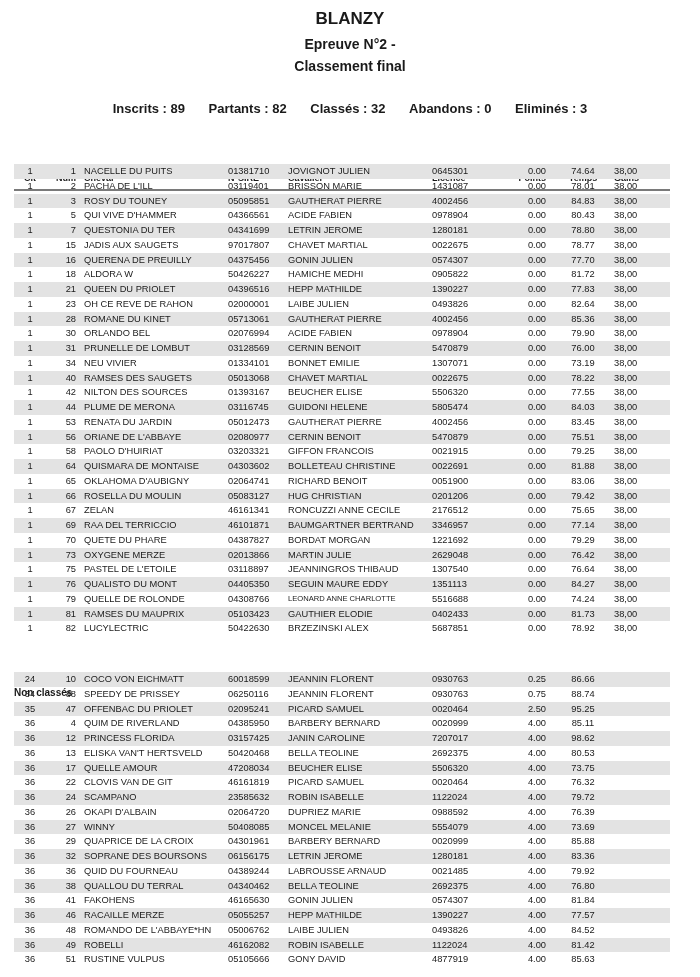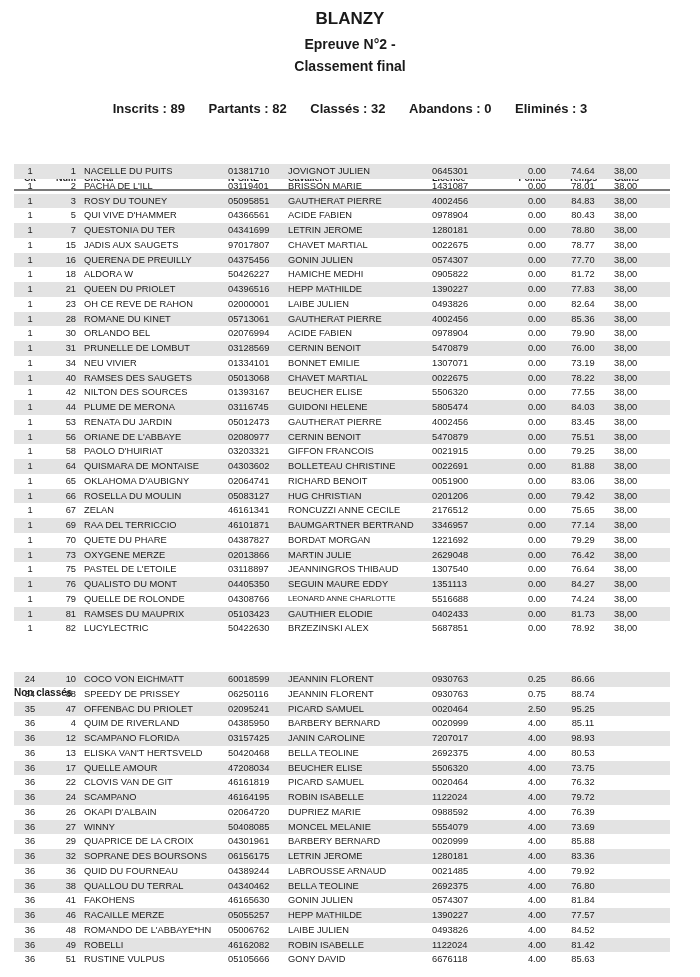--- a/index.html
+++ b/index.html
@@ -455,26 +455,26 @@
       <span class="c sire">04385950</span>
       <span class="c cav">BARBERY BERNARD</span>
       <span class="c lic">0020999</span>
       <span class="c pts">4.00</span>
       <span class="c tps">85.11</span>
       <span class="c gain"></span>
     </div>
     <div class="row alt">
       <span class="c clt">36</span>
       <span class="c num">12</span>
-      <span class="c chev">SCAMPANO FLORIDA</span>
+      <span class="c chev">PRINCESS FLORIDA</span>
       <span class="c sire">03157425</span>
       <span class="c cav">JANIN CAROLINE</span>
       <span class="c lic">7207017</span>
       <span class="c pts">4.00</span>
-      <span class="c tps">98.93</span>
+      <span class="c tps">98.62</span>
       <span class="c gain"></span>
     </div>
     <div class="row">
       <span class="c clt">36</span>
       <span class="c num">13</span>
       <span class="c chev">ELISKA VAN'T HERTSVELD</span>
       <span class="c sire">50420468</span>
       <span class="c cav">BELLA TEOLINE</span>
       <span class="c lic">2692375</span>
       <span class="c pts">4.00</span>
@@ -500,21 +500,21 @@
       <span class="c cav">PICARD SAMUEL</span>
       <span class="c lic">0020464</span>
       <span class="c pts">4.00</span>
       <span class="c tps">76.32</span>
       <span class="c gain"></span>
     </div>
     <div class="row alt">
       <span class="c clt">36</span>
       <span class="c num">24</span>
       <span class="c chev">SCAMPANO</span>
-      <span class="c sire">46164195</span>
+      <span class="c sire">23585632</span>
       <span class="c cav">ROBIN ISABELLE</span>
       <span class="c lic">1122024</span>
       <span class="c pts">4.00</span>
       <span class="c tps">79.72</span>
       <span class="c gain"></span>
     </div>
     <div class="row">
       <span class="c clt">36</span>
       <span class="c num">26</span>
       <span class="c chev">OKAPI D'ALBAIN</span>
@@ -623,18 +623,18 @@
       <span class="c pts">4.00</span>
       <span class="c tps">81.42</span>
       <span class="c gain"></span>
     </div>
     <div class="row">
       <span class="c clt">36</span>
       <span class="c num">51</span>
       <span class="c chev">RUSTINE VULPUS</span>
       <span class="c sire">05105666</span>
       <span class="c cav">GONY DAVID</span>
-      <span class="c lic">6676118</span>
+      <span class="c lic">4877919</span>
       <span class="c pts">4.00</span>
       <span class="c tps">85.63</span>
       <span class="c gain"></span>
     </div>
   </div>
 
 </body></html>

